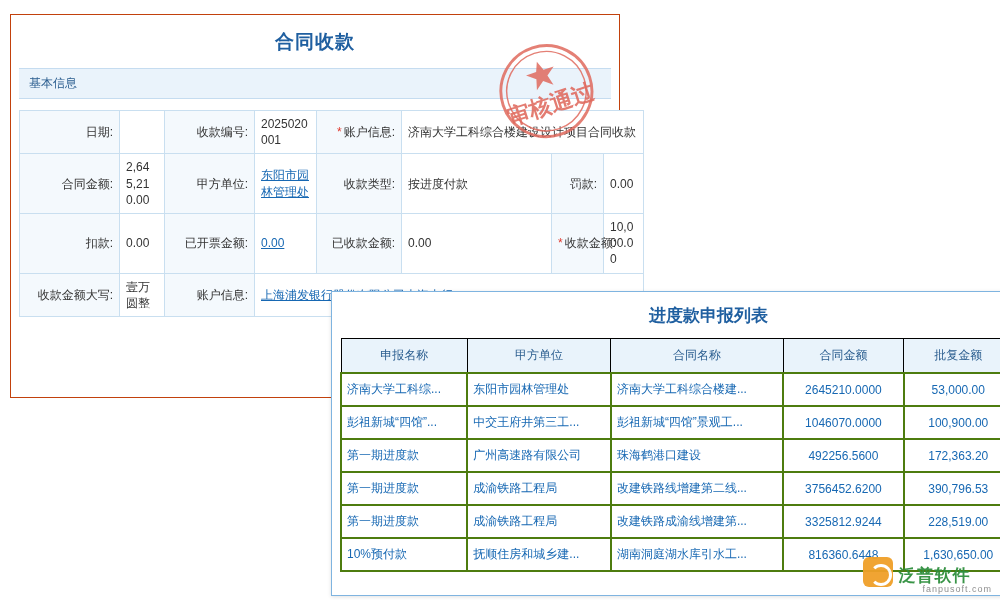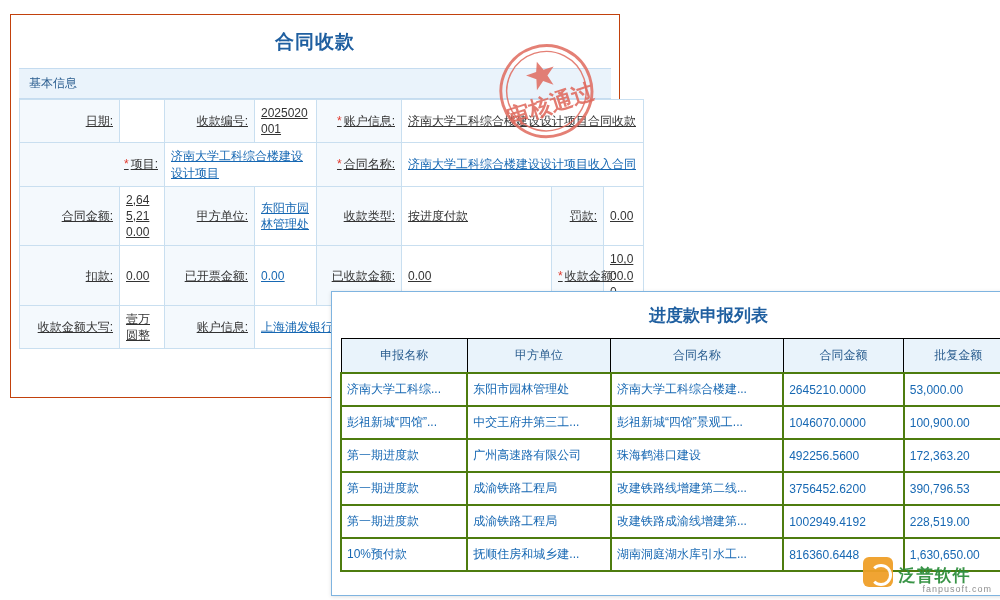--- a/index.html
+++ b/index.html
@@ -42,23 +42,22 @@
     border-top: 1px solid #c5dcf0;
     border-bottom: 1px solid #c5dcf0;
     padding: 6px 10px;
     font-size: 12px;
     color: #2a5d8f;
     margin: 0 8px;
   }
   table.form {
     border-collapse: collapse;
     width: calc(100% - 16px);
-    margin: 0 8px;
+    margin: 11px 8px;
     table-layout: fixed;
-    text-decoration: underline;
   }
   table.form td {
     border: 1px solid #c9dff0;
     padding: 5px 6px;
     vertical-align: middle;
     font-size: 12px;
     line-height: 1.35;
     word-break: break-all;
   }
   td.label {
@@ -126,21 +125,21 @@
   }
   table.grid td {
     border: 2px solid #4d7c0f;
     font-size: 12px;
     padding: 7px 5px;
     color: #1768b3;
     white-space: nowrap;
     overflow: hidden;
     text-overflow: ellipsis;
   }
-  td.num { text-align: left; color: #1768b3; }
+  td.num { text-align: center; color: #1768b3; }
   td.ctr { text-align: center; }
 
   
   #watermark {
     position: absolute;
     right: 8px;
     bottom: 6px;
     z-index: 5;
     display: flex;
     align-items: center;
@@ -199,34 +198,20 @@
     <tbody>
         <tr>
       <td class="label">日期:</td>
       <td class="value"></td>
       <td class="label">收款编号:</td>
       <td class="value">2025020001</td>
       <td class="label">
         <span class="req">*</span><span>账户信息:</span>
       </td>
       <td class="value" colspan="3">济南大学工科综合楼建设设计项目合同收款</td>
-    </tr>
-    <tr>
-      <td class="label" colspan="2">
-        <span class="req">*</span><span>项目:</span>
-      </td>
-      <td class="value" colspan="2">
-        <span class="link">济南大学工科综合楼建设设计项目</span>
-      </td>
-      <td class="label">
-        <span class="req">*</span><span>合同名称:</span>
-      </td>
-      <td class="value" colspan="3">
-        <span class="link">济南大学工科综合楼建设设计项目收入合同</span>
-      </td>
     </tr>
     <tr>
       <td class="label">合同金额:</td>
       <td class="value">2,645,210.00</td>
       <td class="label">甲方单位:</td>
       <td class="value">
         <span class="link">东阳市园林管理处</span>
       </td>
       <td class="label">收款类型:</td>
       <td class="value">按进度付款</td>
@@ -319,21 +304,21 @@
           <td class="">成渝铁路工程局</td>
           <td class="">改建铁路线增建第二线...</td>
           <td class="num">3756452.6200</td>
           <td class="num">390,796.53</td>
           <td class="ctr">李帅</td>
         </tr>
         <tr>
           <td class="">第一期进度款</td>
           <td class="">成渝铁路工程局</td>
           <td class="">改建铁路成渝线增建第...</td>
-          <td class="num">1002949.4192</td>
+          <td class="num">3325812.9244</td>
           <td class="num">228,519.00</td>
           <td class="ctr">田静</td>
         </tr>
         <tr>
           <td class="">10%预付款</td>
           <td class="">抚顺住房和城乡建...</td>
           <td class="">湖南洞庭湖水库引水工...</td>
           <td class="num">816360.6448</td>
           <td class="num">1,630,650.00</td>
           <td class="ctr">田静</td>

